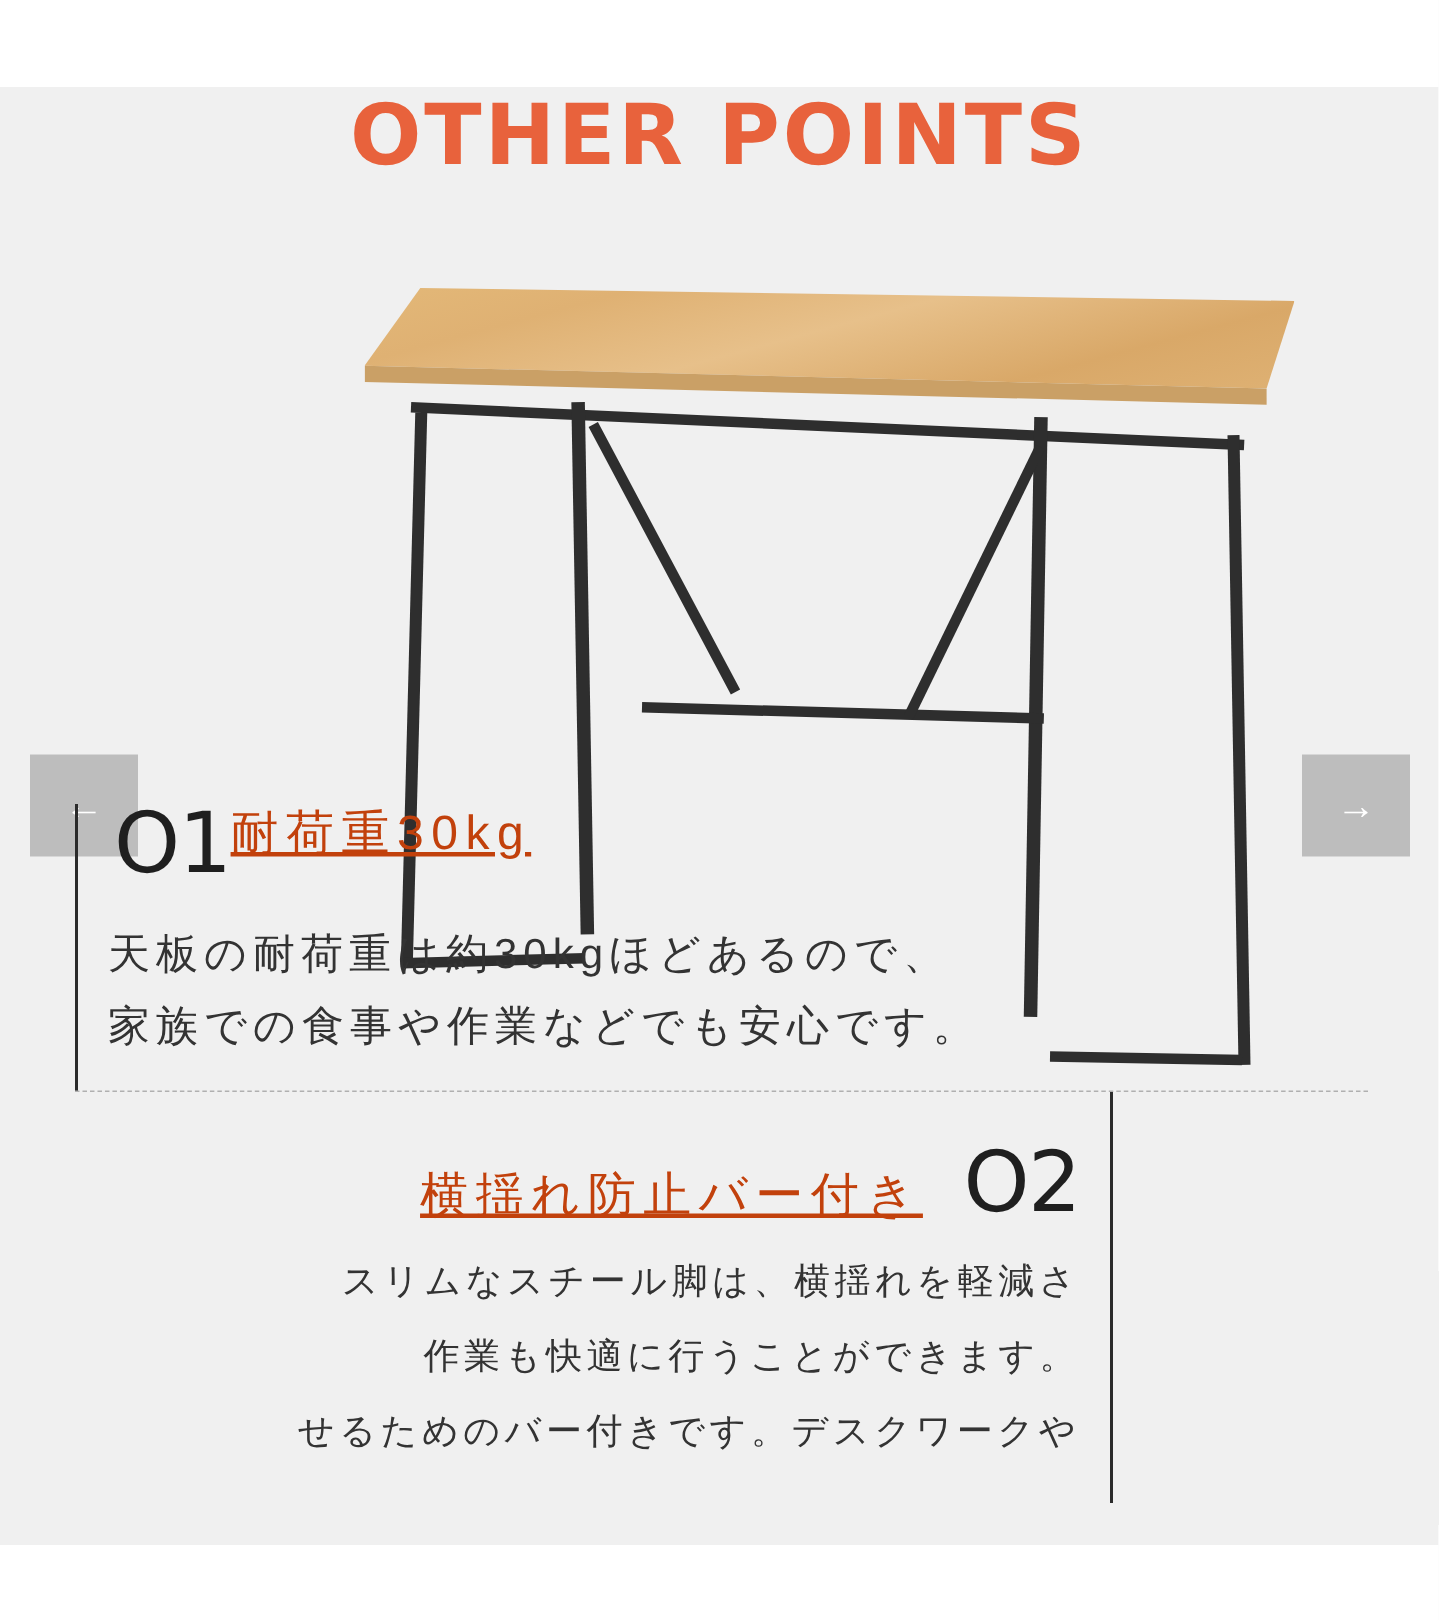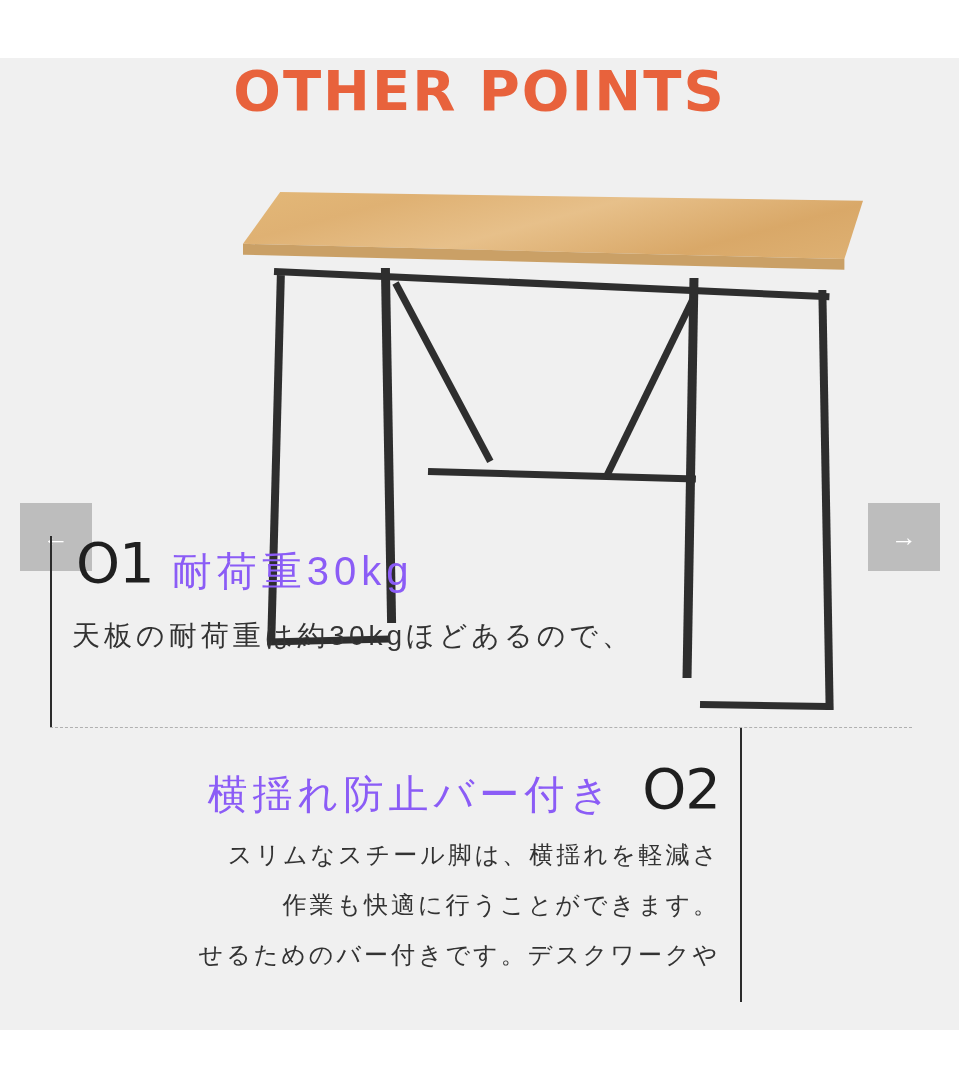--- a/index.html
+++ b/index.html
@@ -148,36 +148,36 @@
   .p01-dash {
     position: absolute;
     left: 50px; top: 727px;
     width: 862px; height: 0;
     border-top: 1px dashed #b0b0b0;
   }
   .p01-head {
     position: absolute;
     left: 76px; top: 534px;
     display: flex;
-    align-items: flex-end;
-    gap: 18px;
+    align-items: flex-start;
   }
   .num {
     font-family: "DejaVu Sans", sans-serif;
     font-size: 56px;
     font-weight: 400;
     color: #1f1f1f;
     letter-spacing: -1px;
     line-height: 58px;
   }
   .point-title {
-    font-size: 40px;
-    color: #8b5cf6;
+    font-size: 32px;
+    color: #c2410c;
     letter-spacing: 5px;
     line-height: 42px;
+    text-decoration: underline;
   }
   .p01-body {
     position: absolute;
     left: 72px; top: 612px;
     font-size: 28px;
     color: #333333;
     letter-spacing: 4px;
     line-height: 48px;
     width: 700px;
   }
@@ -244,20 +244,21 @@
   </div>
 
   <div class="p01-border"></div>
   <div class="p01-dash"></div>
   <div class="p01-head">
     <span class="num">O1</span>
     <span class="point-title">耐荷重30kg</span>
   </div>
   <div class="p01-body">
     <span class="line">天板の耐荷重は約30kgほどあるので、</span>
+    <span class="line">家族での食事や作業などでも安心です。</span>
   </div>
 
   <div class="p02-border"></div>
   <div class="p02-head">
     <span class="point-title">横揺れ防止バー付き</span>
     <span class="num">O2</span>
   </div>
   <div class="p02-body">
     <span class="line">スリムなスチール脚は、横揺れを軽減さ</span>
     <span class="line">作業も快適に行うことができます。</span>

